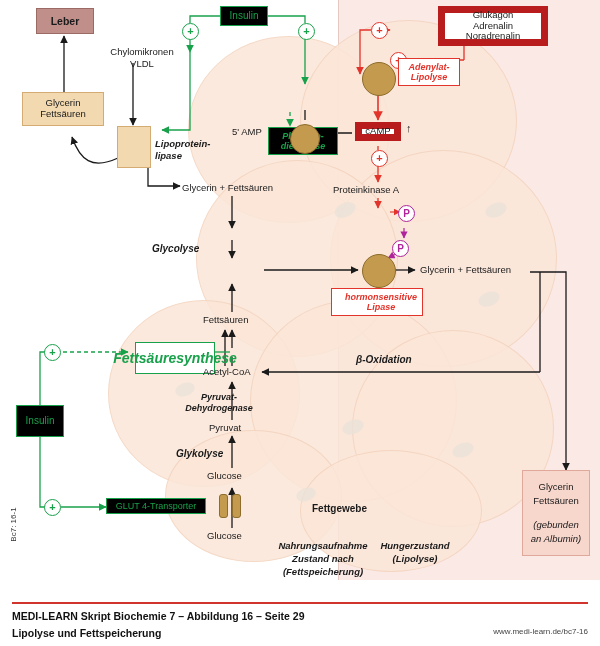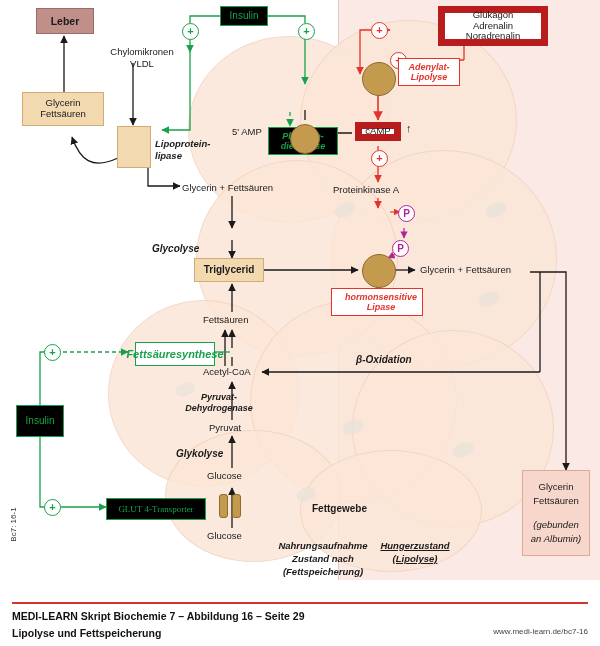--- a/index.html
+++ b/index.html
@@ -270,44 +270,43 @@
     <span>hormonsensitive</span>
     <span>Lipase</span>
   </div>
 
   <div class="plain" style="left:182px;top:182px;font-size:9.5px;">Glycerin + Fettsäuren</div>
 
   <div class="plain" style="left:420px;top:264px;font-size:9.5px;">Glycerin + Fettsäuren</div>
 
   <div class="plain bolditalic" style="left:152px;top:231px;font-size:10px;margin-top:12px;">Glycolyse</div>
 
-  <div class="box box-tan-b" style="left:194px;top:258px;width:70px;height:24px;font-size:10px;">Triglycerid</div>
 
   <div class="plain" style="left:203px;top:314px;font-size:9.5px;">Fettsäuren</div>
 
-  <div class="box box-green-b" style="left:135px;top:342px;width:80px;height:24px;font-size:11px;text-align:center;">Fettsäuresynthese</div>
+  <div class="box box-green-b" style="left:135px;top:342px;width:80px;height:32px;font-size:14px;text-align:center;">Fettsäuresynthese</div>
 
   <div class="plain bolditalic" style="left:356px;top:354px;font-size:10px;">β-Oxidation</div>
 
   <div class="plain" style="left:203px;top:366px;font-size:9.5px;">Acetyl-CoA</div>
 
   <div class="plain bolditalic" style="left:173px;top:392px;width:92px;text-align:center;font-size:9px;line-height:1.25;">
     <div>Pyruvat-</div>
     <div>Dehydrogenase</div>
   </div>
 
   <div class="plain" style="left:209px;top:422px;font-size:9.5px;">Pyruvat</div>
 
   <div class="plain bolditalic" style="left:176px;top:448px;font-size:10px;text-align:right;">Glykolyse</div>
 
   <div class="plain" style="left:207px;top:470px;font-size:9.5px;">Glucose</div>
 
   <div class="gbar" style="left:219px;top:494px;"></div>
   <div class="gbar" style="left:232px;top:494px;"></div>
-  <div class="box box-green" style="left:106px;top:498px;width:100px;height:22px;font-size:9px;font-style:normal;font-family:Liberation Serif, serif;">GLUT 4-Transporter</div>
+  <div class="box box-green" style="left:106px;top:498px;width:100px;height:16px;font-size:9px;font-style:normal;">GLUT 4-Transporter</div>
 
   <div class="plain" style="left:207px;top:530px;font-size:9.5px;">Glucose</div>
 
   <div class="box box-green" style="left:16px;top:405px;width:48px;height:32px;font-size:10px;font-style:normal;">Insulin</div>
   <div class="plus plus-green" style="left:44px;top:344px;">+</div>
   <div class="plus plus-green" style="left:44px;top:499px;">+</div>
 
   <div class="box box-salmon" style="left:522px;top:470px;width:68px;height:86px;flex-direction:column;font-size:9.5px;line-height:1.5;">
     <span>Glycerin</span>
     <span>Fettsäuren</span>
@@ -317,21 +316,21 @@
   </div>
 
   <div class="plain bold" style="left:312px;top:503px;font-size:10px;">Fettgewebe</div>
 
   <div class="plain bolditalic" style="left:258px;top:540px;width:130px;text-align:center;font-size:9.5px;line-height:1.35;">
     <div>Nahrungsaufnahme</div>
     <div>Zustand nach</div>
     <div>(Fettspeicherung)</div>
   </div>
 
-  <div class="plain bolditalic" style="left:350px;top:540px;width:130px;text-align:center;font-size:9.5px;line-height:1.35;text-decoration:underline;">
+  <div class="plain bolditalic" style="left:350px;top:540px;width:130px;text-align:center;font-size:9.5px;line-height:1.35;">
     <div>Hungerzustand</div>
     <div>(Lipolyse)</div>
   </div>
 
   <div class="sidecode">Bc7: 16-1</div>
 
 </div>
 
 <div id="footer">
   <div class="rule"></div>

